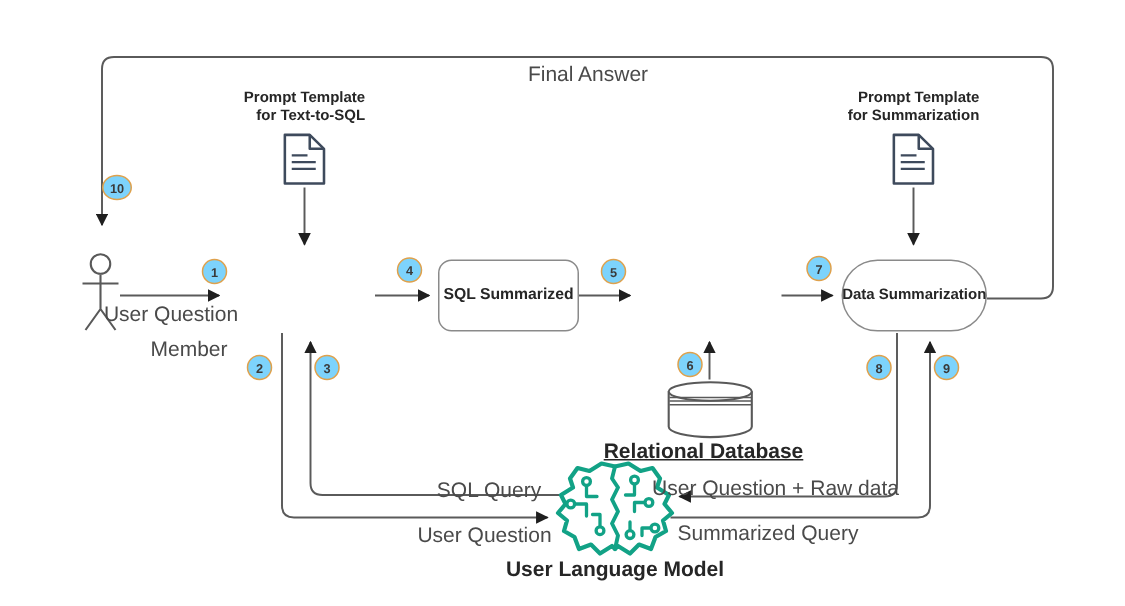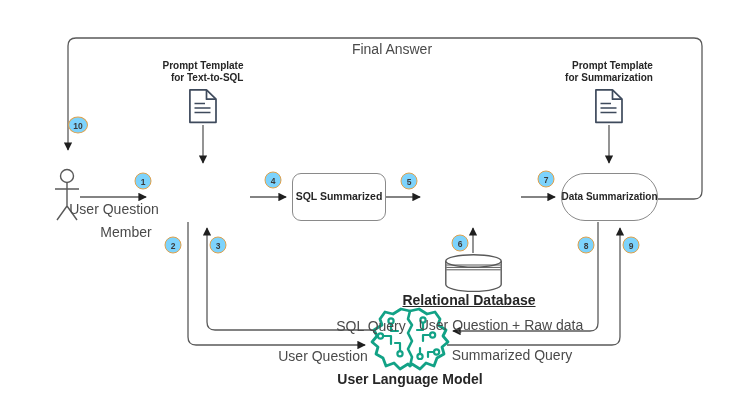--- a/index.html
+++ b/index.html
@@ -114,23 +114,23 @@
   <div class="badge" style="left:409px;top:181px;">5</div>
   <div class="badge" style="left:460px;top:243px;">6</div>
   <div class="badge" style="left:546px;top:179px;">7</div>
   <div class="badge" style="left:586px;top:245px;">8</div>
   <div class="badge" style="left:631px;top:245px;">9</div>
   <div class="badge wide" style="left:78px;top:125px;">10</div>
 
   <div class="lbl" style="left:392px;top:41px;">Final Answer</div>
   <div class="lbl" style="left:114px;top:201px;">User Question</div>
   <div class="lbl" style="left:78px;top:224px;margin-left:48px;">Member</div>
-  <div class="lbl" style="left:326px;top:318px;margin-left:45px;">SQL Query</div>
+  <div class="lbl" style="left:326px;top:318px;">SQL Query</div>
   <div class="lbl" style="left:323px;top:348px;">User Question</div>
-  <div class="lbl" style="left:501px;top:317px;text-align:center;">User Question + Raw data</div>
+  <div class="lbl" style="left:517px;top:317px;text-align:center;">User Question + Raw data</div>
   <div class="lbl" style="left:512px;top:347px;">Summarized Query</div>
   <div class="lbl bold" style="left:469px;top:292px;text-decoration:underline;">Relational Database</div>
   <div class="lbl bold" style="left:410px;top:371px;">User Language Model</div>
 
   <div class="lbl bold two-line" style="left:203px;top:60px;">
     <span>Prompt Template</span>
     <span>for Text-to-SQL</span>
   </div>
   <div class="lbl bold two-line" style="left:609px;top:60px;">
     <span>Prompt Template</span>

